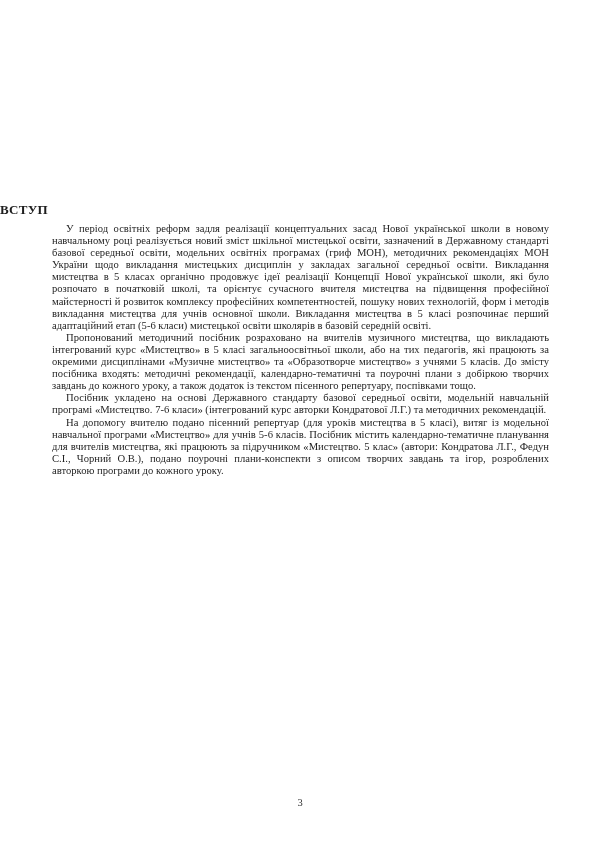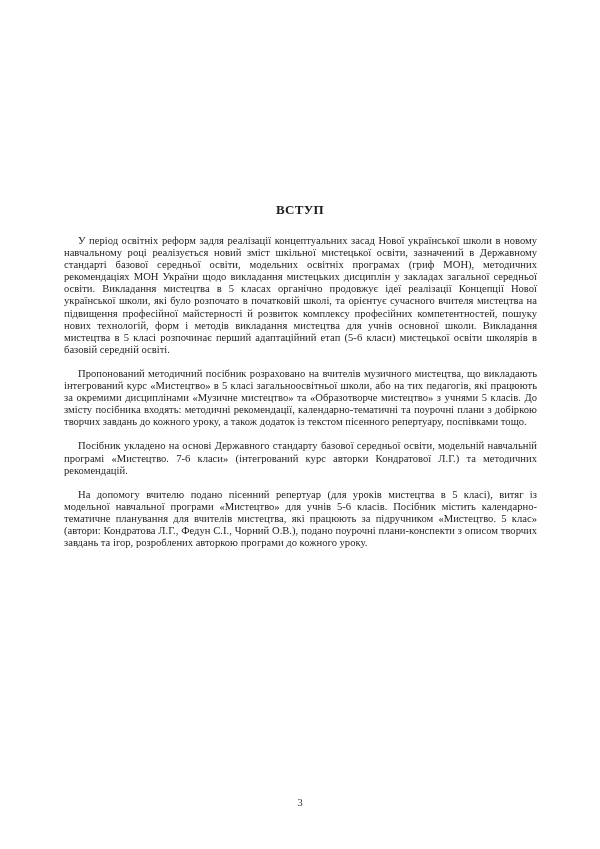--- a/index.html
+++ b/index.html
@@ -5,27 +5,27 @@
   html, body { margin: 0; padding: 0; background: #ffffff; }
   body { width: 600px; height: 849px; position: relative; overflow: hidden; }
   .page {
     position: absolute; left: 0; top: 0; width: 600px; height: 849px;
     background: #ffffff;
     font-family: "Liberation Serif", "DejaVu Serif", serif;
     color: #1e1e1e;
   }
   .title {
     position: absolute; top: 202px; left: 0; width: 600px;
-    text-align: center; font-weight: bold; font-size: 13px; letter-spacing: 0.3px;
+    font-weight: bold; font-size: 13px; letter-spacing: 0.3px;
   }
   .body {
     position: absolute; top: 223px; left: 52px; width: 497px;
     font-size: 10.6px; line-height: 12.1px; text-align: justify;
   }
-  .body p { margin: 12px; text-indent: 14px; }
+  .body p { margin: 0; text-indent: 14px; }
   .page-number {
     position: absolute; top: 797px; left: 0; width: 600px;
     text-align: center; font-size: 10.5px; color: #333;
   }
 </style>
 </head>
 <body>
 
 <div class="page">
   <div class="title">ВСТУП</div>

